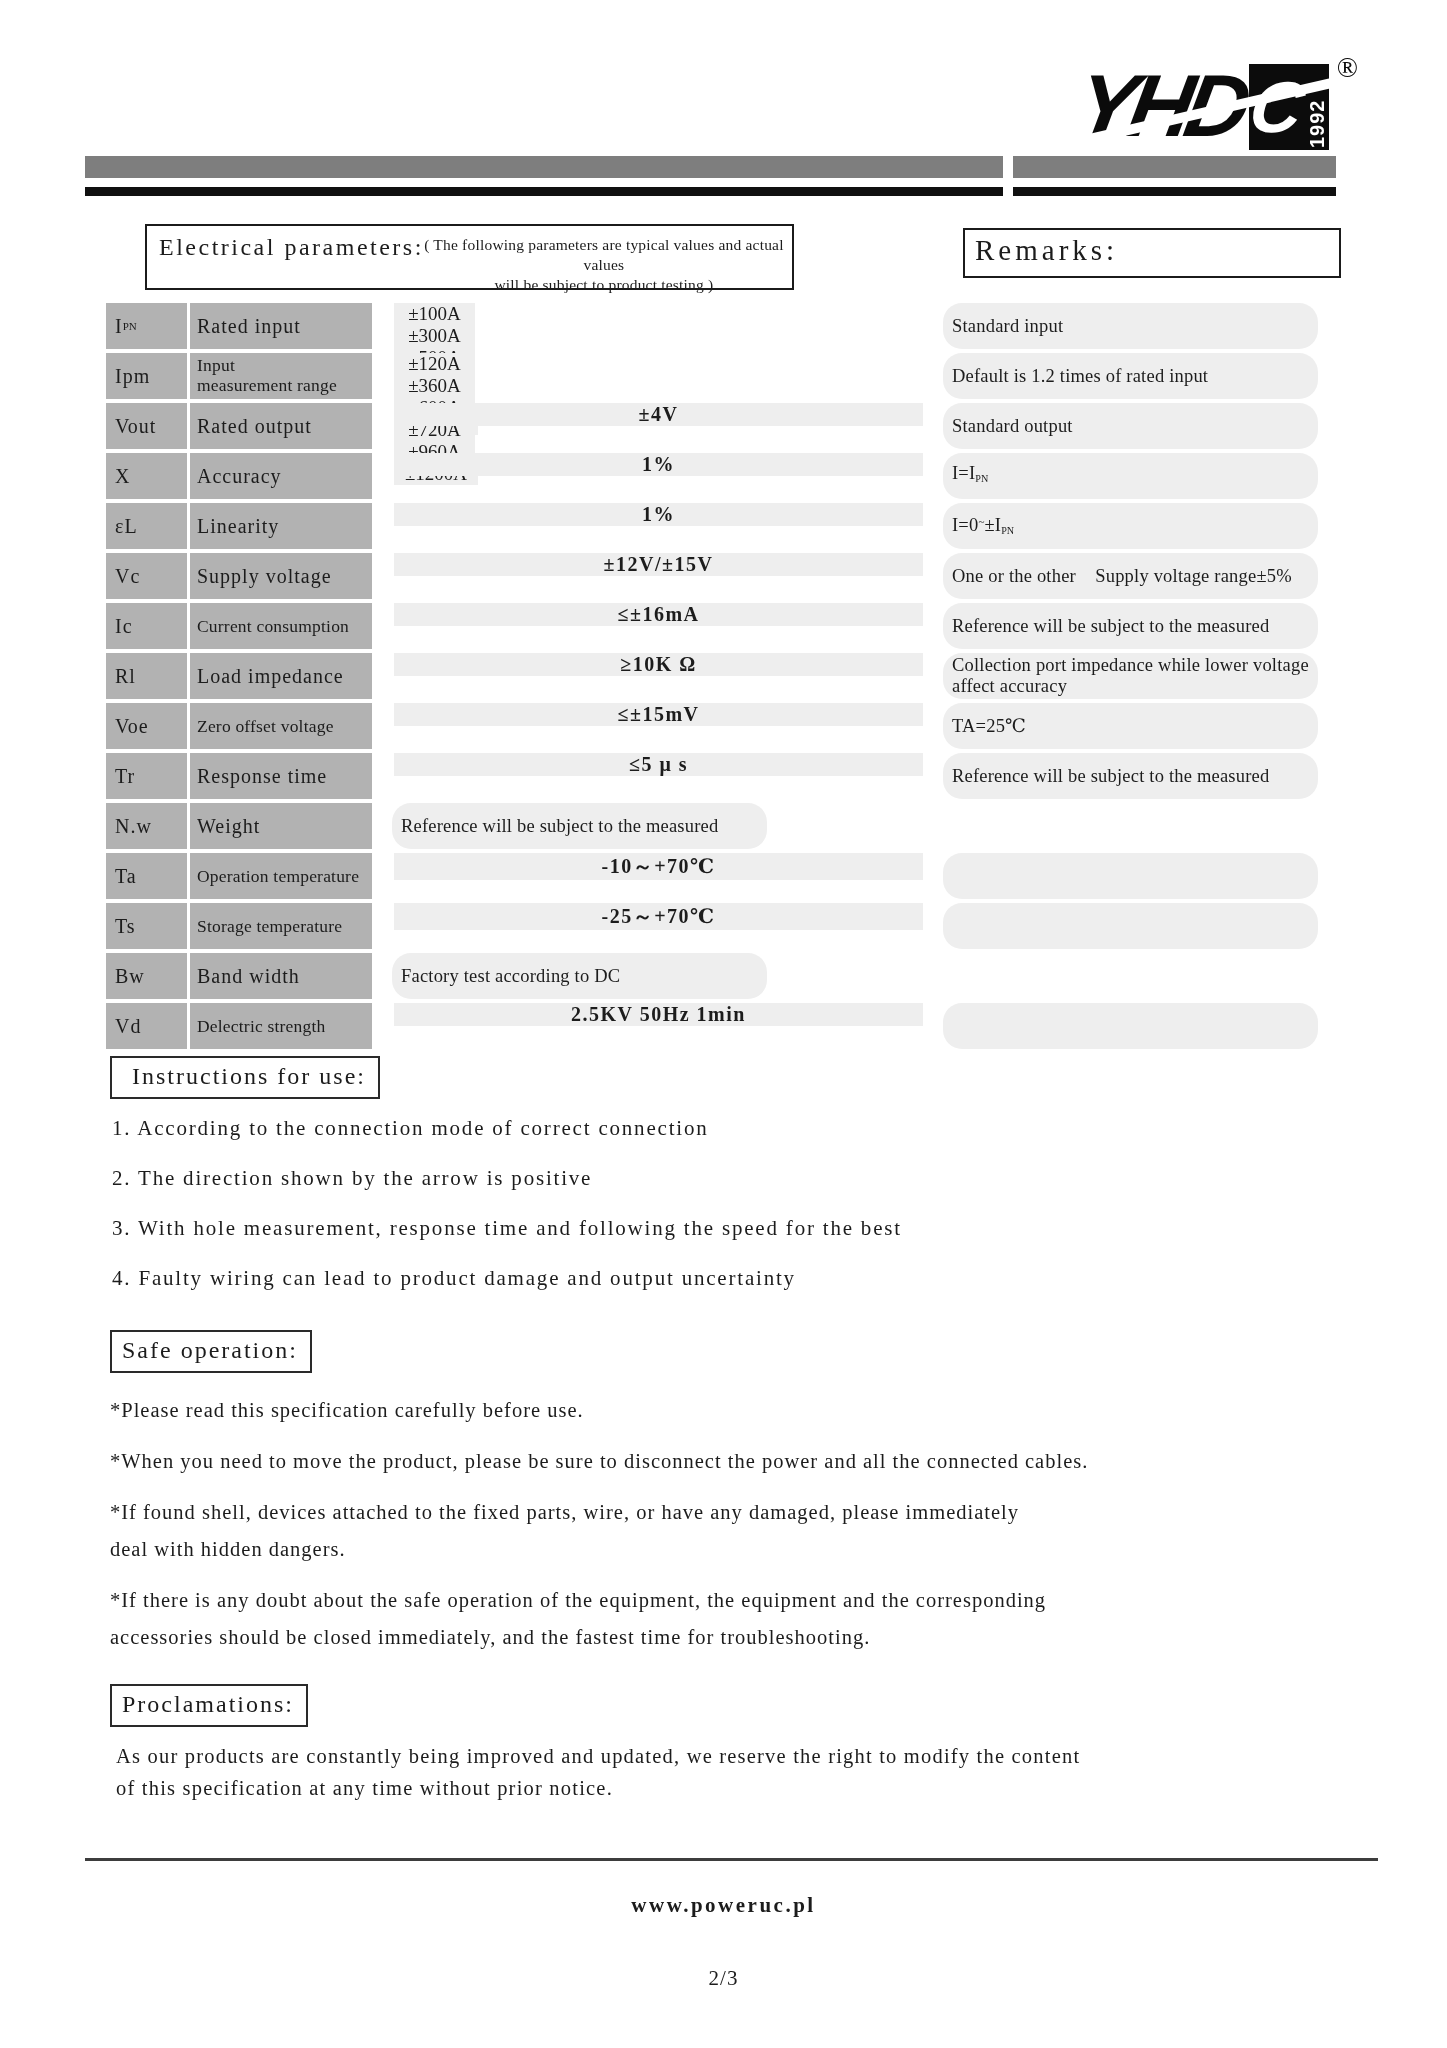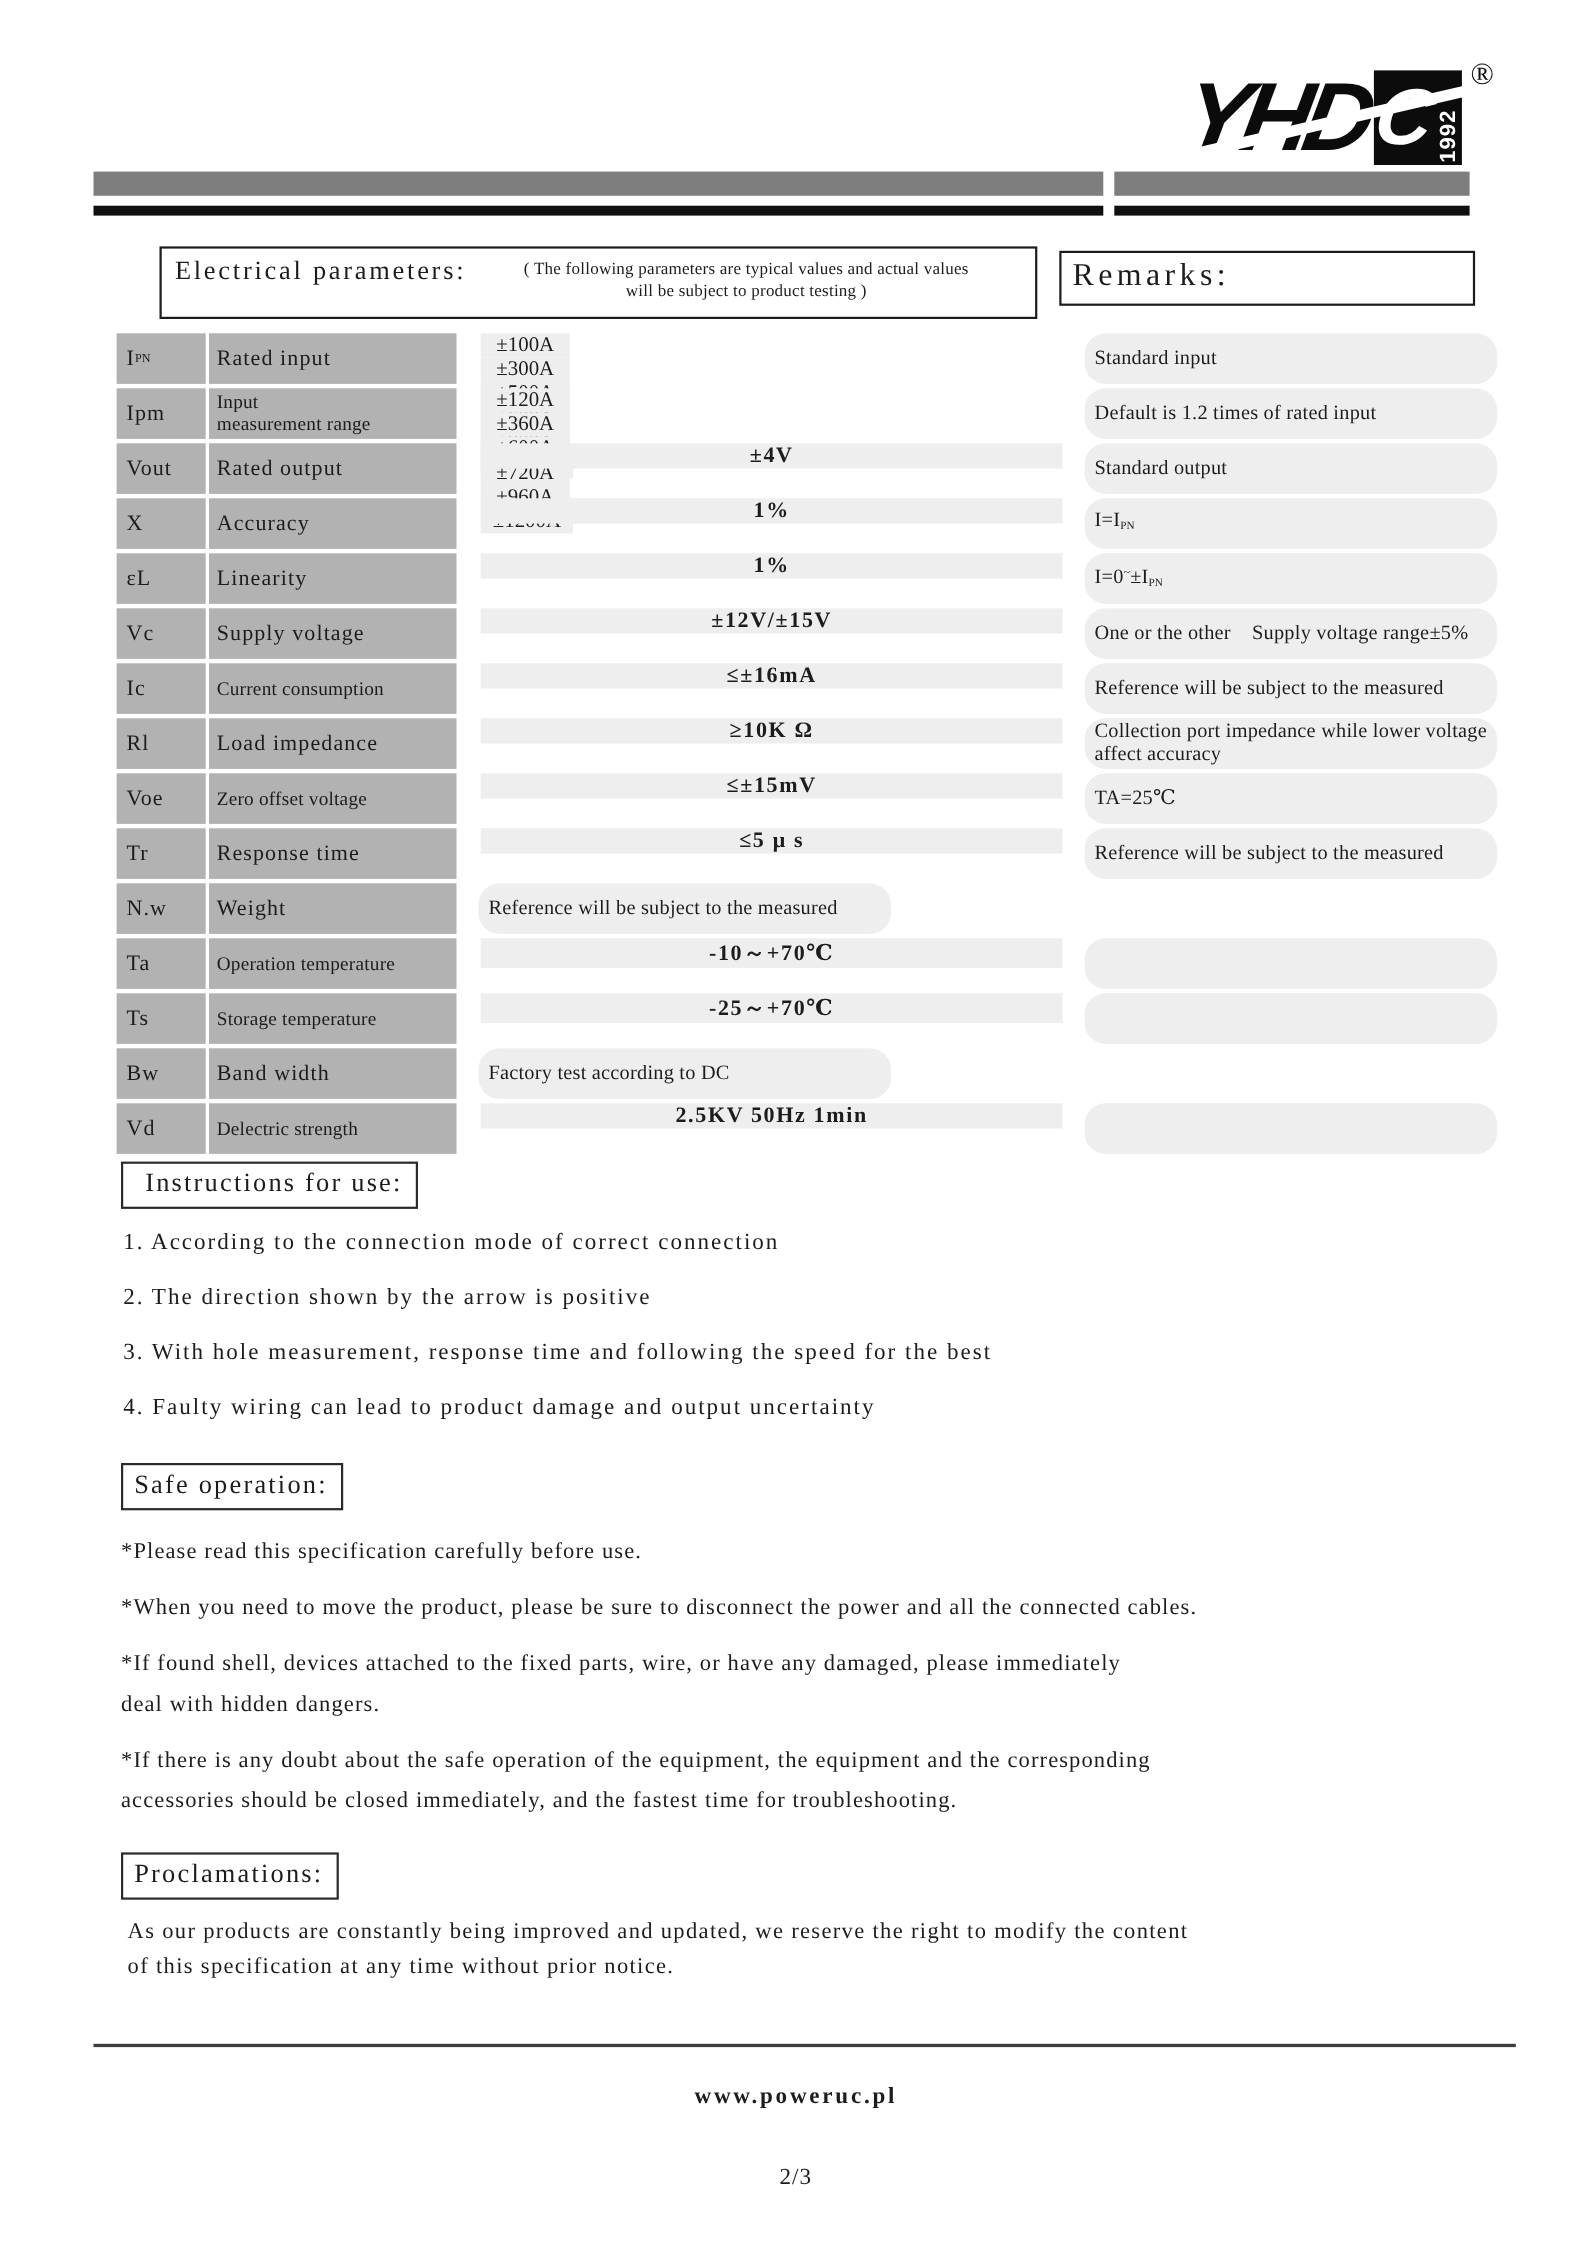--- a/index.html
+++ b/index.html
@@ -24,34 +24,34 @@
   .logo-reg{position:absolute;right:-4px;top:-4px;font-size:28px;color:#0b0b0b;}
 
   
   .bar{position:absolute;}
   .bar-gray{background:#7e7e7e;top:156px;height:22px;}
   .bar-black{background:#101010;top:187px;height:9px;}
   .seg1{left:85px;width:918px;}
   .seg2{left:1013px;width:323px;}
 
   
-  .elec-box{position:absolute;left:145px;top:224px;width:798px;height:66px;border:2px solid #1b1b1b;
+  .elec-box{position:absolute;left:145px;top:224px;width:649px;height:66px;border:2px solid #1b1b1b;
     box-sizing:border-box;display:flex;align-items:flex-start;padding:8px 8px 0 12px;background:#fff;}
   .elec-title{font-size:24px;letter-spacing:2.5px;white-space:nowrap;}
   .elec-note{flex:1;text-align:center;margin-top:1px;}
   .elec-note div{font-size:15.5px;line-height:20px;letter-spacing:0.2px;}
   .remarks-box{position:absolute;left:963px;top:228px;width:378px;height:50px;border:2px solid #1b1b1b;
     box-sizing:border-box;font-size:29px;letter-spacing:4px;padding:4px 0 0 10px;background:#fff;}
 
   
   .ptable{position:absolute;left:0;top:303px;width:1447px;}
   .trow{display:flex;height:46px;margin-bottom:4px;}
   .sym{margin-left:106px;width:81px;background:#b2b2b2;display:flex;align-items:center;
     padding-left:9px;box-sizing:border-box;font-size:20px;letter-spacing:1px;}
-  .pname{margin-left:3px;width:225px;background:#b2b2b2;display:flex;flex-direction:column;justify-content:center;
+  .pname{margin-left:3px;width:182px;background:#b2b2b2;display:flex;flex-direction:column;justify-content:center;
     padding-left:7px;box-sizing:border-box;font-size:20px;letter-spacing:1px;}
   .pname.tight{font-size:17.5px;letter-spacing:0.2px;}
   .pname .nline{display:block;line-height:1.12;}
   .vals{margin-left:22px;width:529px;display:flex;flex-direction:column;}
   .vcell{width:81px;margin-right:8px;background:#eeeeee;display:flex;align-items:center;justify-content:center;font-size:19px;}
   .vcell:last-child{margin-right:0;width:84px;}
   .vmerged{width:100%;background:#eeeeee;display:flex;align-items:center;justify-content:center;font-size:20px;letter-spacing:1.5px;font-weight:bold;}
   .remark{margin-left:20px;width:375px;background:#eeeeee;box-sizing:border-box;
     display:flex;align-items:center;padding:2px 6px 2px 9px;border-radius:19px;}
   .remark-in{width:100%;font-size:18.5px;line-height:21px;white-space:pre-wrap;letter-spacing:0.2px;}

